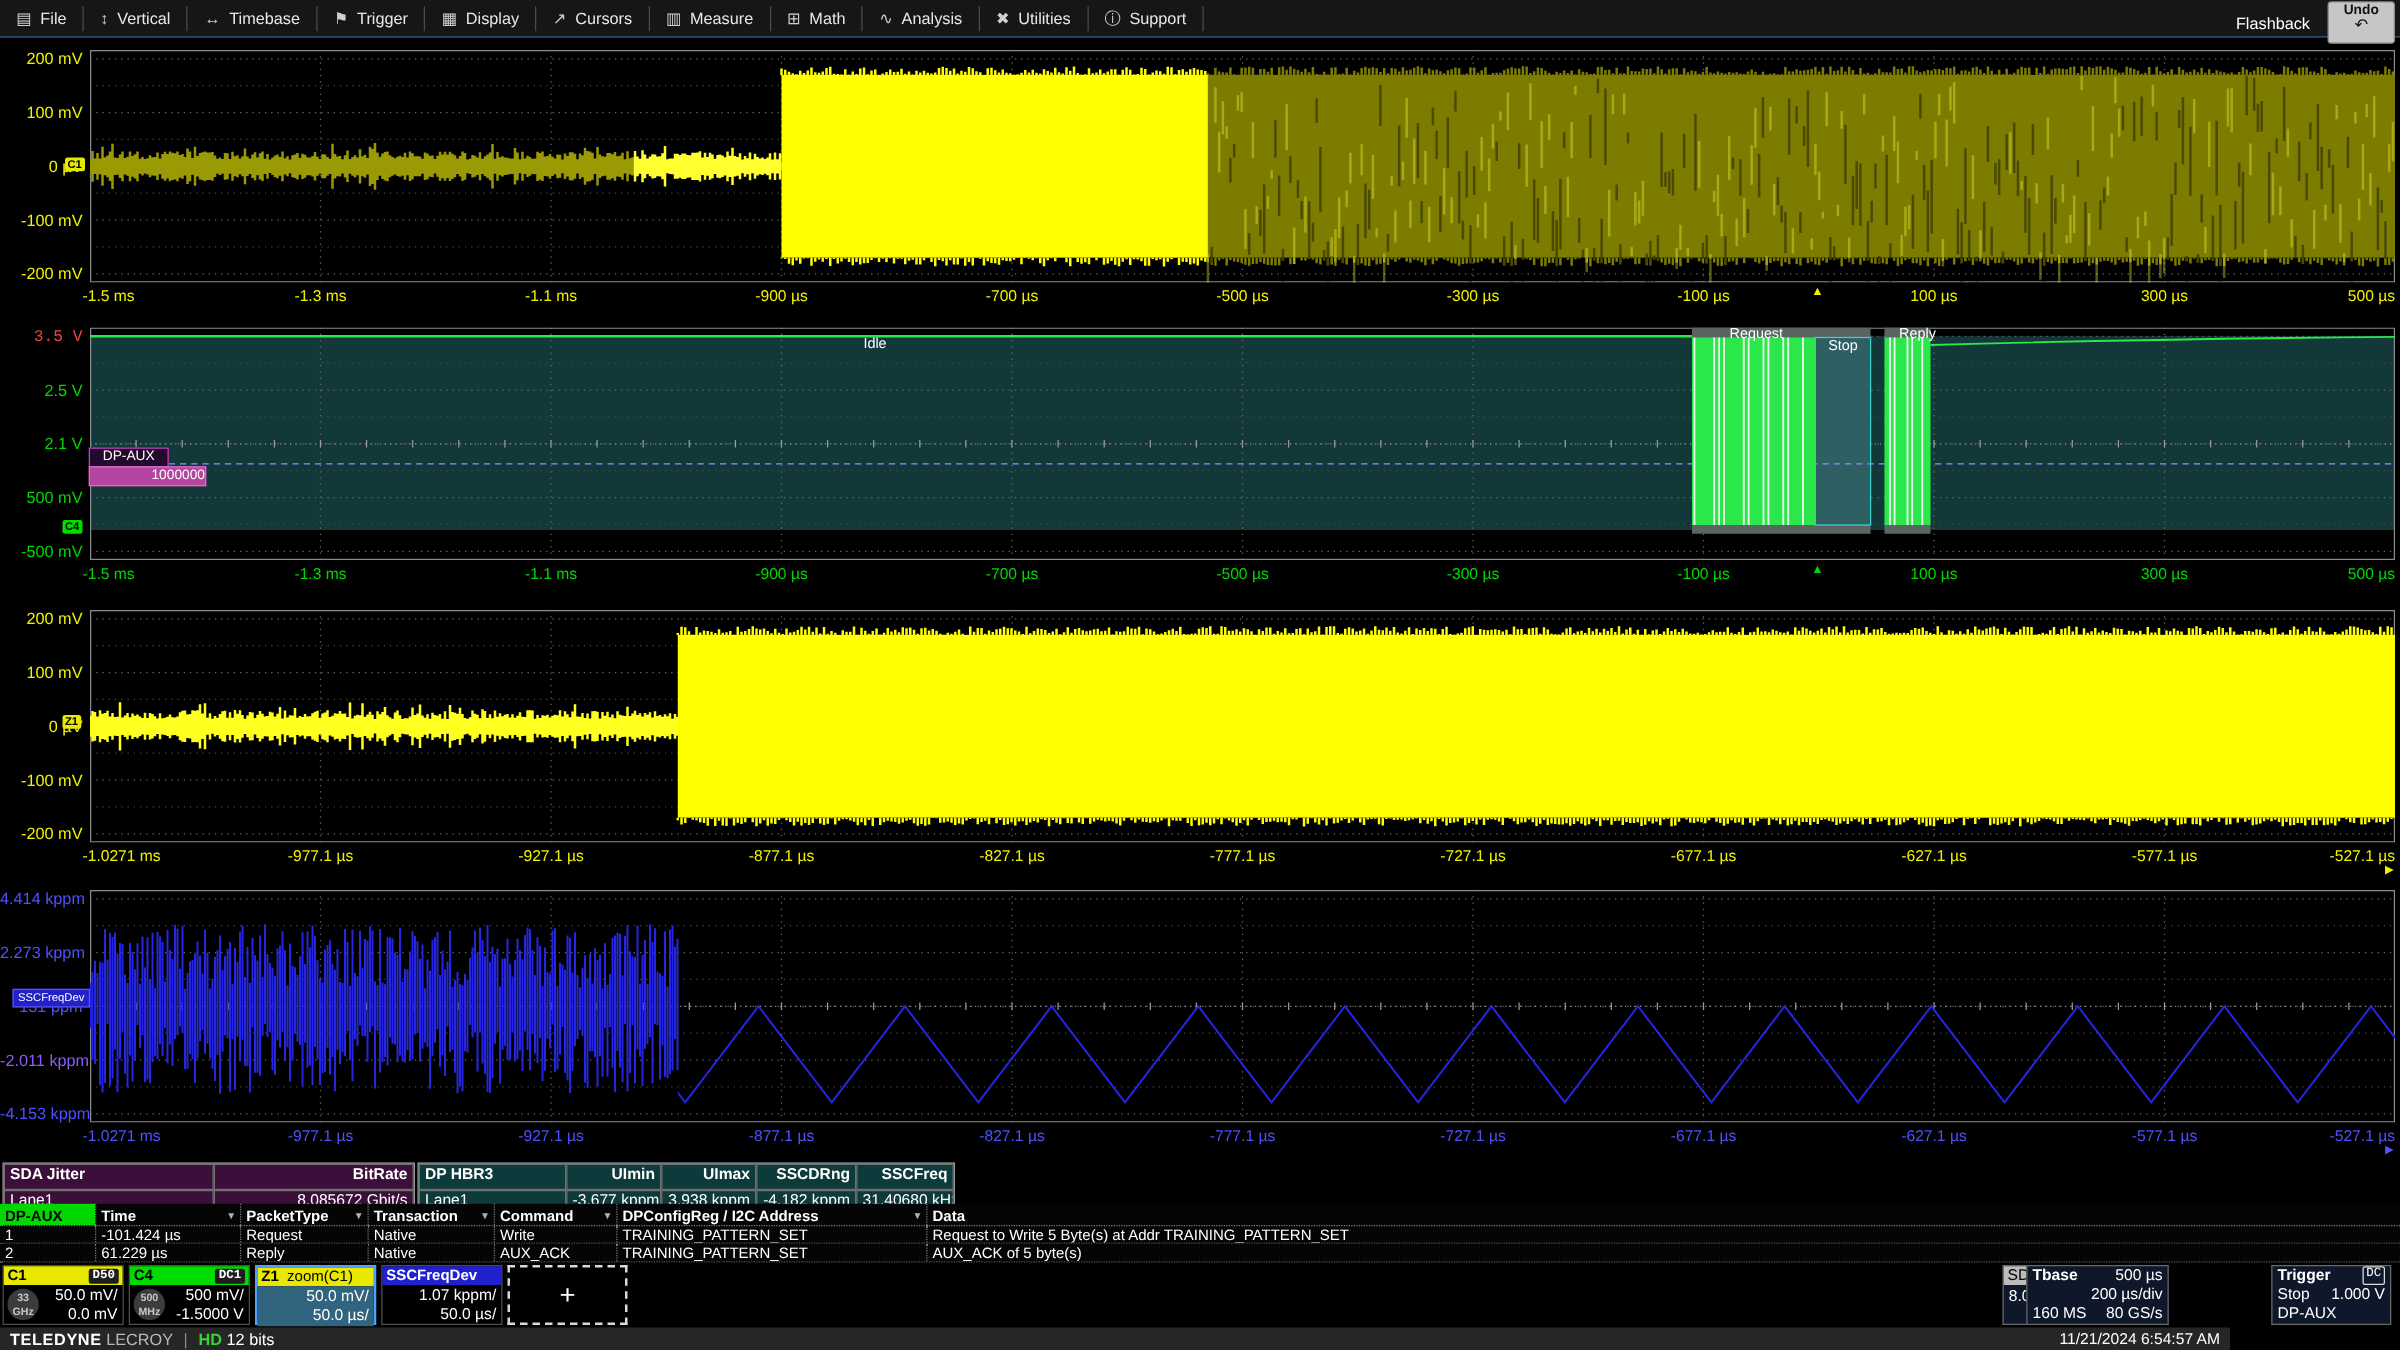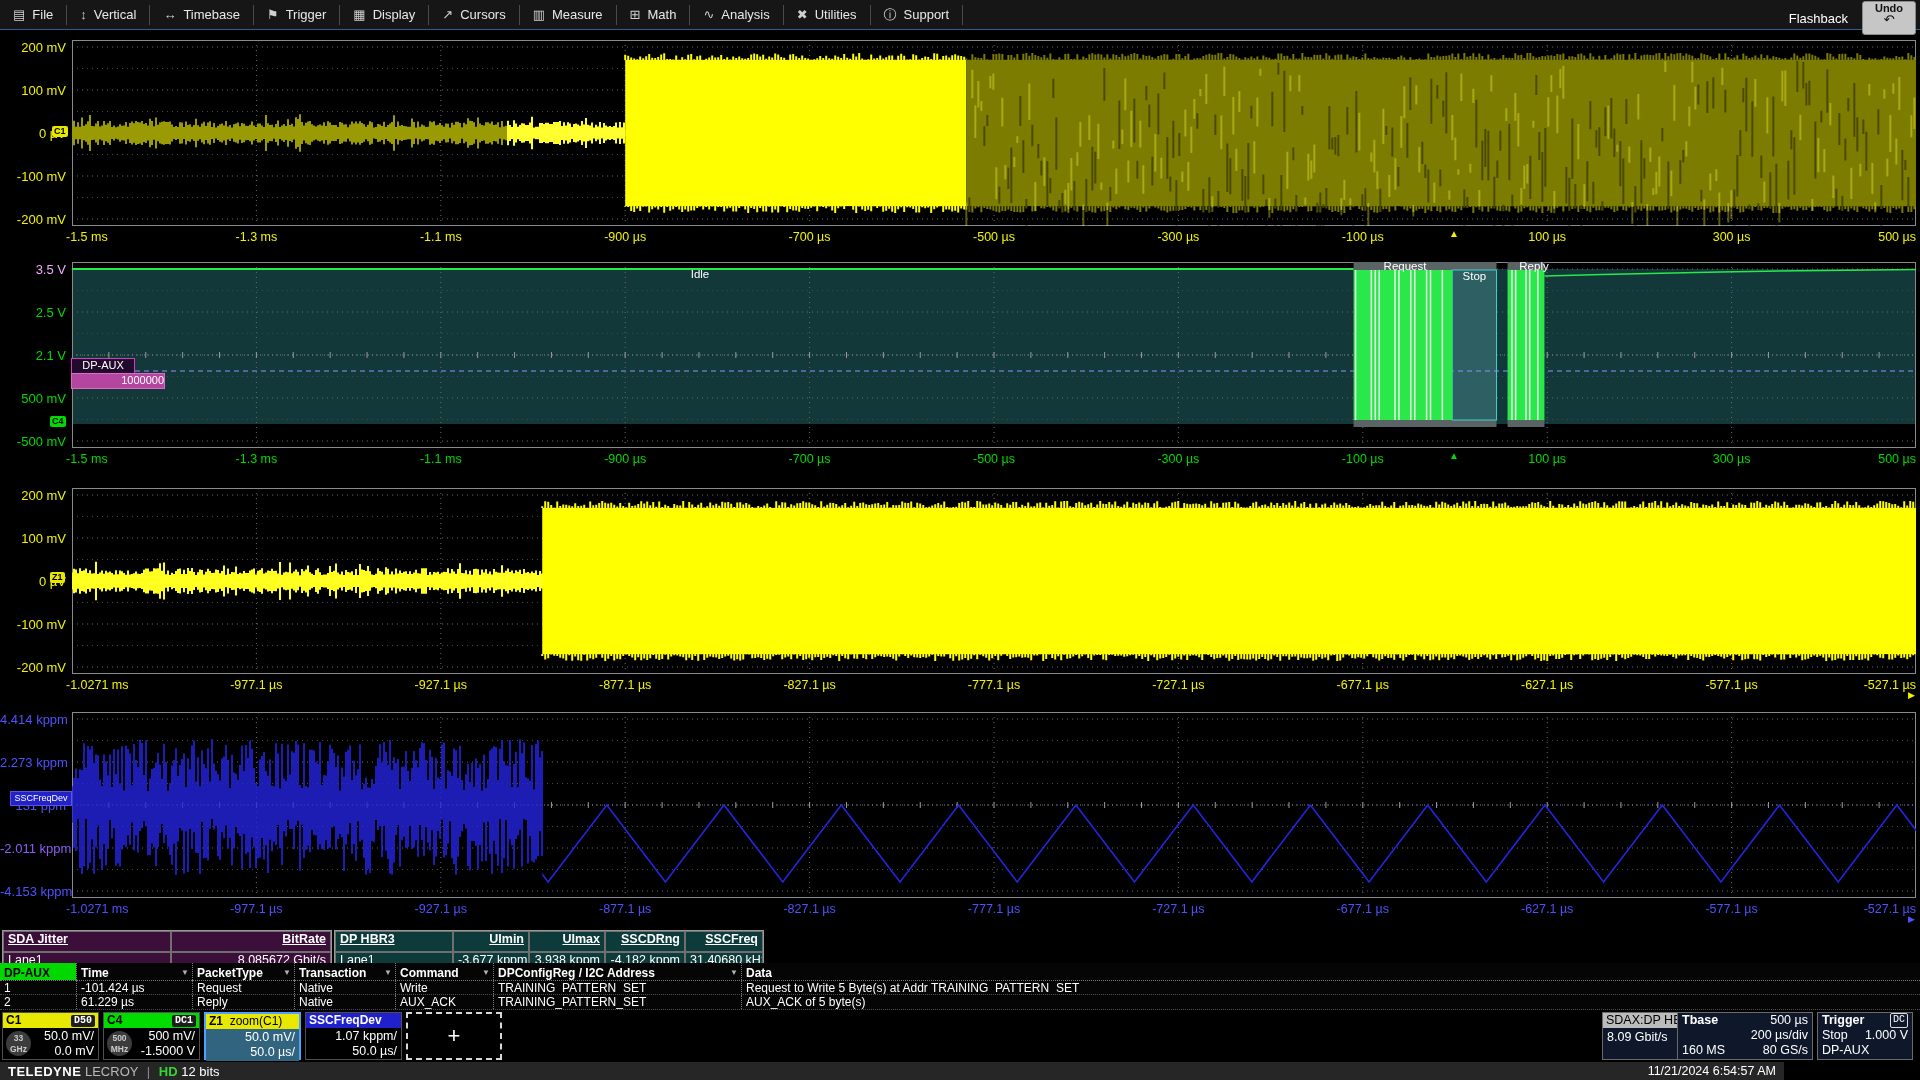--- a/index.html
+++ b/index.html
@@ -30,21 +30,21 @@
   .axis-arrow{position:absolute;font-size:9px;line-height:10px;}
   
   #dpaux-box{position:absolute;left:71px;top:358px;width:62px;height:14px;background:#220a2c;
              border:1px solid #cc3fc0;color:#fff;font-size:11px;text-align:center;line-height:13px;z-index:5;}
   #dpaux-val{position:absolute;left:71px;top:373px;width:92px;height:14px;background:#b5469f;
              border:1px solid #d86cc6;color:#fff;font-size:11px;text-align:right;line-height:13px;z-index:5;}
   #ssc-marker{position:absolute;left:10px;top:791px;width:60px;height:13px;background:#2222c8;
               border:1px solid #5555e8;color:#fff;font-size:9px;text-align:center;line-height:12px;z-index:5;}
   
   .mtable{position:absolute;top:930px;height:44px;display:grid;box-sizing:border-box;
-          border:1px solid #9a9a9a;color:#fff;font-size:12.5px;text-decoration:underline;}
+          border:1px solid #9a9a9a;color:#fff;font-size:12.5px;}
   .mtable .cell{border:1px solid #6f6f6f;padding:0 4px;line-height:14px;white-space:nowrap;overflow:hidden;}
   .mtable .hd{font-weight:bold;}
   .mtable .num{text-align:right;}
   #mt-jitter{left:2px;width:330px;grid-template-columns:168px 160px;background:#3c0e3a;}
   #mt-dp{left:334px;width:430px;grid-template-columns:118px 76px 76px 80px 78px;background:#0d3a3a;}
   
   #decode-table{position:absolute;left:0;top:963px;width:1920px;height:47px;background:#050505;
                 color:#fff;font-size:12px;}
   .dt-row{position:absolute;left:0;width:1920px;display:grid;
           grid-template-columns:76px 116px 102px 101px 98px 248px 1179px;}
@@ -69,21 +69,21 @@
               background:#3c3c3c;color:#c9c9c9;font-size:8.5px;text-align:center;line-height:1.35;
               padding-top:2px;box-sizing:border-box;font-weight:bold;}
   #add-box{position:absolute;left:406px;top:1012px;width:96px;height:48px;border:2px dashed #d8d8d8;
            box-sizing:border-box;color:#fff;font-size:22px;text-align:center;line-height:44px;z-index:6;}
   
   .ibox{position:absolute;top:1012px;height:48px;background:#0f172a;border:1px solid #6a6a6a;
         box-sizing:border-box;color:#fff;font-size:12.5px;z-index:6;}
   .ibox .row{display:flex;justify-content:space-between;padding:0 4px;line-height:15px;white-space:nowrap;}
   #sdax-box{left:1602px;width:97px;}
   #sdax-box .hd{background:#bcbcbc;color:#000;padding:0 3px;line-height:15px;white-space:nowrap;overflow:hidden;}
-  #tbase-box{left:1677px;width:136px;}
+  #tbase-box{left:1621px;width:114px;}
   #trigger-box{left:1817px;width:96px;}
   .dc-badge{border:1px solid #ddd;border-radius:2px;font-size:10px;line-height:11px;padding:0 2px;
             font-family:"Liberation Mono",monospace;}
   
   #statusbar{position:absolute;left:0;top:1062px;width:1784px;height:18px;background:#262626;
              display:flex;align-items:center;justify-content:space-between;padding:0 8px;
              box-sizing:border-box;color:#fff;font-size:13px;z-index:6;}
   #brand b{font-weight:bold;letter-spacing:.5px;}
   #brand .lc{color:#b9b9b9;}
   #brand .pipe{color:#8a8a8a;padding:0 5px;}
@@ -352,21 +352,21 @@
         <line x1="1453.994" y1="8" x2="1453.994" y2="158" stroke="#e8f5e8" stroke-width="1.5"></line>
         <line x1="1457.682" y1="8" x2="1457.682" y2="158" stroke="#e8f5e8" stroke-width="1.5"></line>
         <line x1="1465.7956" y1="8" x2="1465.7956" y2="158" stroke="#e8f5e8" stroke-width="1.5"></line>
         <line x1="0" y1="7" x2="1281.58" y2="7" stroke="#2ae84a" stroke-width="2"></line>
         <path d="M1472.434 14 Q 1652.434 9 1844 7.5" stroke="#2ae84a" stroke-width="1.5" fill="none"></path>
         <text x="628" y="16" fill="#fff" font-size="11.5px" text-anchor="middle" font-family="Liberation Sans, sans-serif">Idle</text>
         <text x="1333.0349999999999" y="8" fill="#fff" font-size="11.5px" text-anchor="middle" font-family="Liberation Sans, sans-serif">Request</text>
         <text x="1402.362" y="18" fill="#fff" font-size="11.5px" text-anchor="middle" font-family="Liberation Sans, sans-serif">Stop</text>
         <text x="1461.994" y="8" fill="#fff" font-size="11.5px" text-anchor="middle" font-family="Liberation Sans, sans-serif">Reply</text>
       </svg>
-      <div class="ylab" style="top: 269px; color: #f0abfc;">3.5 V</div>
+      <div class="ylab" style="top: 269px; color: #ef4444; font-family: Liberation Mono, monospace;">3.5 V</div>
       <div class="ylab" style="top: 312px; color: rgb(0, 217, 0);">2.5 V</div>
       <div class="ylab" style="top: 355px; color: rgb(0, 217, 0);">2.1 V</div>
       <div class="ylab" style="top: 398px; color: rgb(0, 217, 0);">500 mV</div>
       <div class="ylab" style="top: 441px; color: rgb(0, 217, 0);">-500 mV</div>
       <div class="xlab first" style="left: 66px; top: 452px; color: rgb(0, 217, 0);">-1.5 ms</div>
       <div class="xlab" style="left: 256.4px; top: 452px; color: rgb(0, 217, 0);">-1.3 ms</div>
       <div class="xlab" style="left: 440.8px; top: 452px; color: rgb(0, 217, 0);">-1.1 ms</div>
       <div class="xlab" style="left: 625.2px; top: 452px; color: rgb(0, 217, 0);">-900 µs</div>
       <div class="xlab" style="left: 809.6px; top: 452px; color: rgb(0, 217, 0);">-700 µs</div>
       <div class="xlab" style="left: 994px; top: 452px; color: rgb(0, 217, 0);">-500 µs</div>

